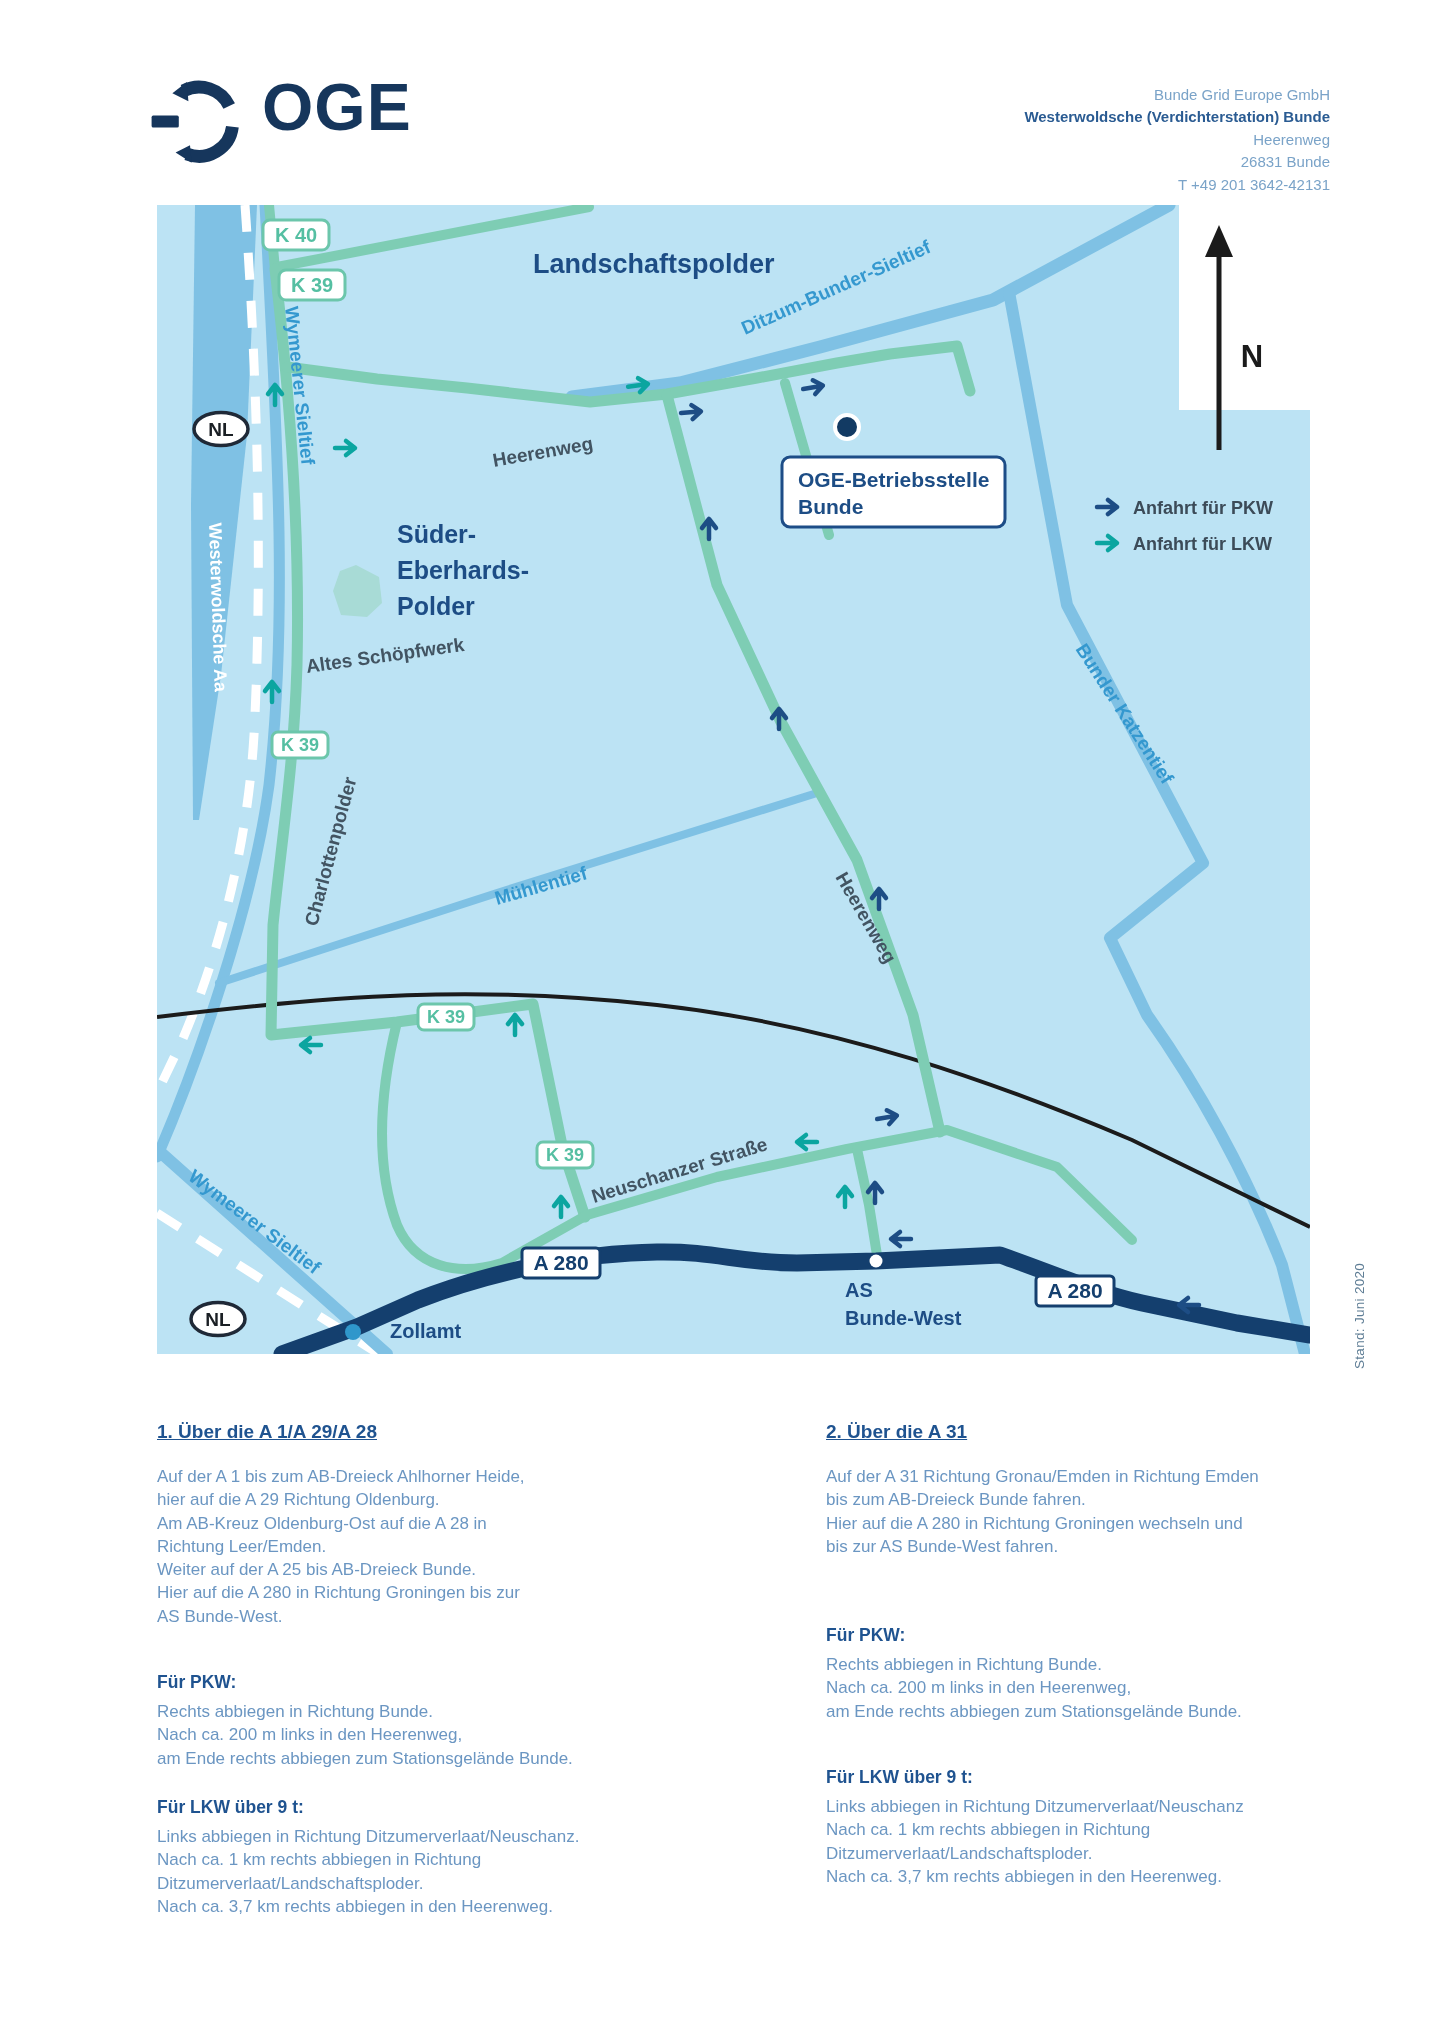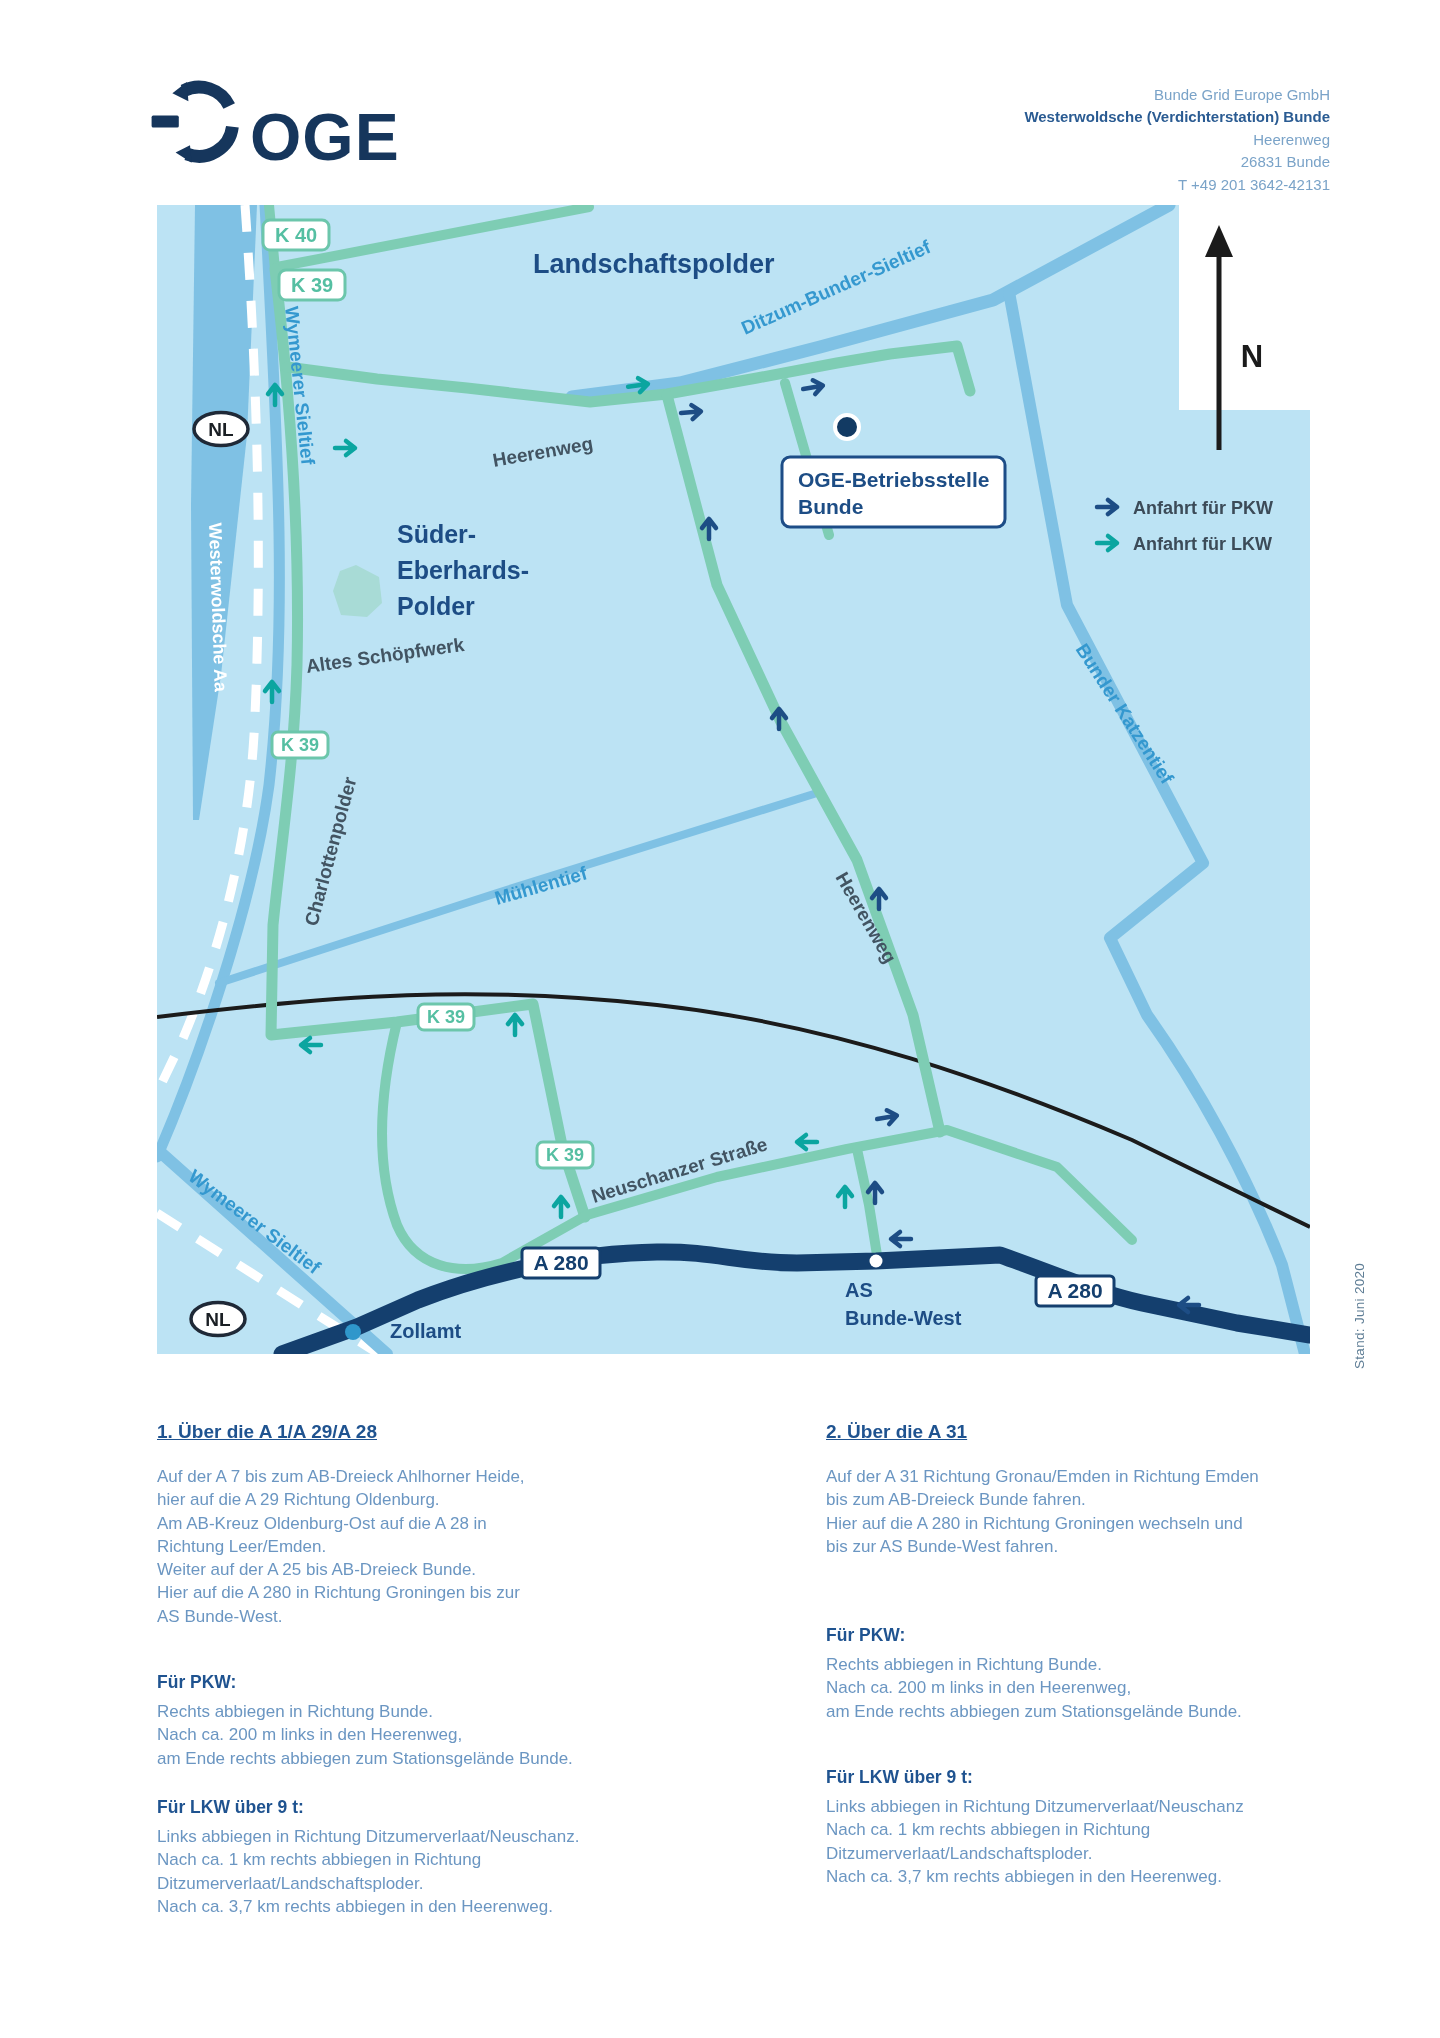--- a/index.html
+++ b/index.html
@@ -1,19 +1,19 @@
 <!DOCTYPE html>
 <html><head>
 <meta charset="utf-8">
 <style>
   html,body{margin:0;padding:0;background:#e8e8e8;}
   .page{position:relative;width:1440px;height:2038px;background:#ffffff;margin:0 auto;
         font-family:"Liberation Sans", sans-serif;overflow:hidden;}
   
-  .logo{position:absolute;left:150px;top:74px;display:flex;align-items:flex-end;gap:4px;}
+  .logo{position:absolute;left:150px;top:74px;display:flex;align-items:flex-start;gap:16px;}
   .logo-word{font-size:66px;font-weight:900;color:#16365c;letter-spacing:1px;line-height:1;}
   .address{position:absolute;right:110px;top:84px;text-align:right;font-size:15px;line-height:22.4px;}
   .addr-light{color:#7aa3c8;}
   .addr-bold{color:#2a5b92;font-weight:bold;}
   
   svg text{font-family:"Liberation Sans", sans-serif;}
   .lbl-region{fill:#1d4d85;font-weight:bold;}
   .lbl-water{fill:#3498cf;font-weight:bold;font-size:19px;}
   .lbl-road{fill:#425462;font-weight:bold;font-size:19px;}
   .lbl-navy{fill:#1d4d85;font-weight:bold;}
@@ -243,21 +243,21 @@
       <polygon points="1062,20 1048,52 1076,52" fill="#1b1b1b"></polygon>
       <text x="1095" y="162" font-size="31" font-weight="bold" fill="#1b1b1b" text-anchor="middle">N</text>
     </g>
   </svg>
 
   <div class="stand">Stand: Juni 2020</div>
 
   <div class="col" style="left:157px;top:1421px;">
     <h3>1. Über die A 1/A 29/A 28</h3>
     <div>
-      <div>Auf der A 7 bis zum AB-Dreieck Ahlhorner Heide,</div>
+      <div>Auf der A 1 bis zum AB-Dreieck Ahlhorner Heide,</div>
       <div>hier auf die A 29 Richtung Oldenburg.</div>
       <div>Am AB-Kreuz Oldenburg-Ost auf die A 28 in</div>
       <div>Richtung Leer/Emden.</div>
       <div>Weiter auf der A 25 bis AB-Dreieck Bunde.</div>
       <div>Hier auf die A 280 in Richtung Groningen bis zur</div>
       <div>AS Bunde-West.</div>
     </div>
     <div class="gap1"></div>
     <h4>Für PKW:</h4>
     <div>

